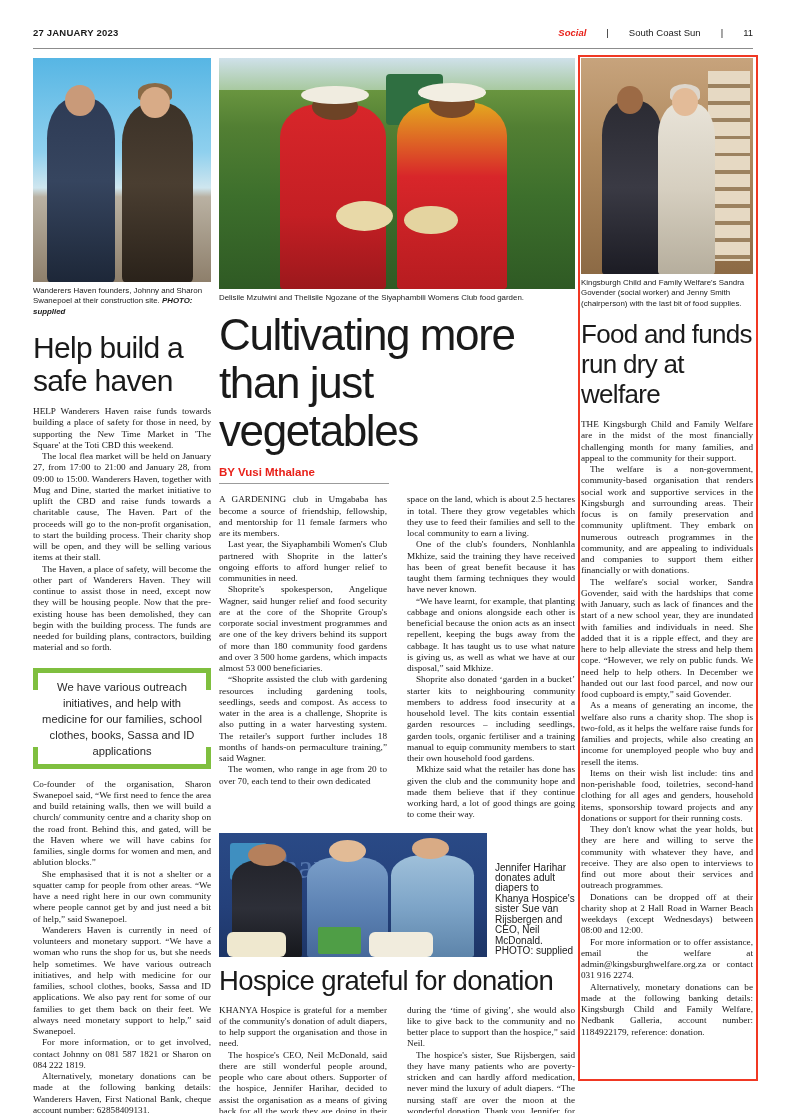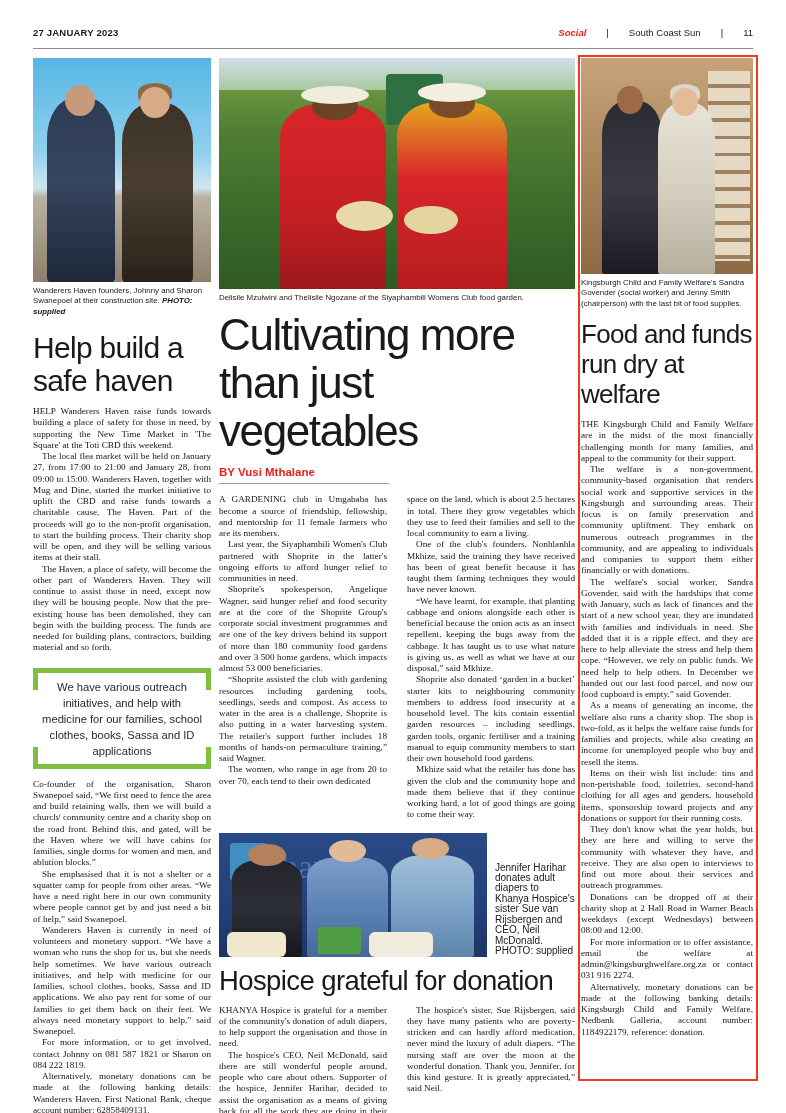--- a/index.html
+++ b/index.html
@@ -297,20 +297,21 @@
   </div>
 
   <div class="headline hl-hosp">Hospice grateful for donation</div>
 
   <div class="two-col" style="margin-top:9px;">
     <div class="body-text">
       <p class="first">KHANYA Hospice is grateful for a member of the community's donation of adult diapers, to help support the organisation and those in need.</p>
       <p>The hospice's CEO, Neil McDonald, said there are still wonderful people around, people who care about others. Supporter of the hospice, Jennifer Harihar, decided to assist the organisation as a means of giving back for all the work they are doing in their community and surrounds. “By reading in the newspaper and talking to people, she is aware of the good work that the nursing staff are doing with very limited funds. She felt that</p>
     </div>
     <div class="body-text">
+      <p class="first">during the ‘time of giving’, she would also like to give back to the community and no better place to support than the hospice,” said Neil.</p>
       <p>The hospice's sister, Sue Rijsbergen, said they have many patients who are poverty-stricken and can hardly afford medication, never mind the luxury of adult diapers. “The nursing staff are over the moon at the wonderful donation. Thank you, Jennifer, for this kind gesture. It is greatly appreciated,” said Neil.</p>
 
     </div>
   </div>
 </div>
 
 <div class="redbox"></div>
 
 <div class="col-right">
 

